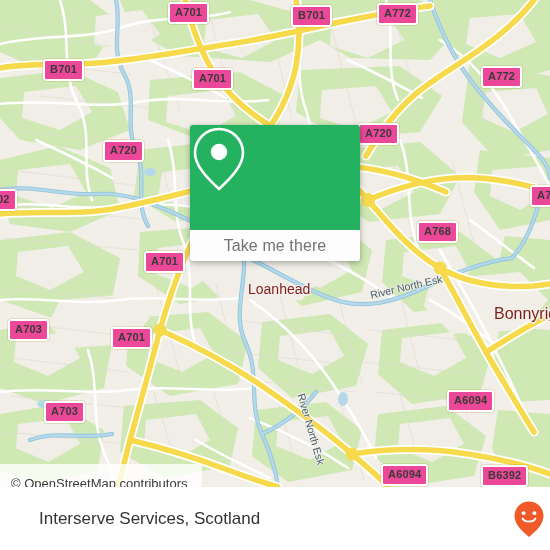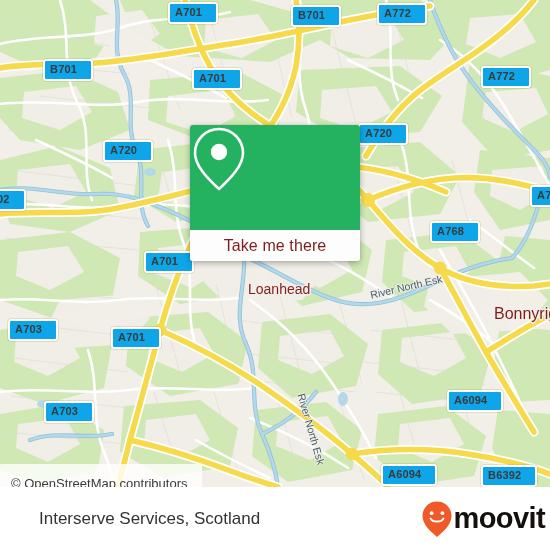--- a/index.html
+++ b/index.html
@@ -16,29 +16,29 @@
     position: absolute; left: 0; top: 0;
     width: 550px; height: 487px;
     background: #f2efe9;
     overflow: hidden;
   }
   .map svg { position: absolute; left: 0; top: 0; display: block; }
 
   
   .shield {
     position: absolute;
-    background: #0ea5e9;
+    background: #ec4899;
     border: 2px solid #ffffff;
     border-radius: 3px;
     color: #3a3a38;
     font-size: 11px;
     font-weight: bold;
     letter-spacing: .2px;
     line-height: 1;
-    padding: 3px 14px 4px 5px;
+    padding: 3px 5px 4px 5px;
     white-space: nowrap;
     box-shadow: 0 0 0 .5px rgba(170,150,60,.45);
   }
 
   
   .place {
     position: absolute;
     color: #7f1d1d;
     font-size: 14px;
     white-space: nowrap;
@@ -74,21 +74,21 @@
     height: 105px; width: 100%;
     background: #24b261;
     display: flex; align-items: center; justify-content: center;
   }
   .card-bottom {
     height: 31px; width: 100%;
     background: #fdfdfd;
     display: flex; align-items: center; justify-content: center;
   }
   .card-bottom span {
-    color: #7f1d1d;
+    color: #737373;
     font-size: 16px;
     letter-spacing: .1px;
   }
 
   
   .attrib {
     position: absolute;
     left: 0; top: 464px;
     height: 23px;
     padding: 16px 14px 0 11px;
@@ -318,21 +318,21 @@
     <div class="shield" style="left:168px; top:2px;">A701</div>
     <div class="shield" style="left:291px; top:5px;">B701</div>
     <div class="shield" style="left:377px; top:3px;">A772</div>
     <div class="shield" style="left:43px;  top:59px;">B701</div>
     <div class="shield" style="left:192px; top:68px;">A701</div>
     <div class="shield" style="left:481px; top:66px;">A772</div>
     <div class="shield" style="left:103px; top:140px;">A720</div>
     <div class="shield" style="left:358px; top:123px;">A720</div>
     <div class="shield" style="left:-10px; top:189px;">02</div>
     <div class="shield" style="left:530px; top:185px;">A7</div>
-    <div class="shield" style="left:430px; top:221px;">A768</div>
+    <div class="shield" style="left:417px; top:221px;">A768</div>
     <div class="shield" style="left:144px; top:251px;">A701</div>
     <div class="shield" style="left:8px;   top:319px;">A703</div>
     <div class="shield" style="left:111px; top:327px;">A701</div>
     <div class="shield" style="left:44px;  top:401px;">A703</div>
     <div class="shield" style="left:447px; top:390px;">A6094</div>
     <div class="shield" style="left:381px; top:464px;">A6094</div>
     <div class="shield" style="left:481px; top:465px;">B6392</div>
 
     <div class="card">
       <div class="card-top">
@@ -353,17 +353,16 @@
 
   <div class="footer">
     <div class="footer-title">Interserve Services, Scotland</div>
     <div class="logo">
       <svg width="32" height="38" viewBox="0 0 32 38">
         <path d="M16,1.5 C8.0,1.5 1.5,8.0 1.5,16 C1.5,24.5 9.5,31.5 16,37 C22.5,31.5 30.5,24.5 30.5,16 C30.5,8.0 24.0,1.5 16,1.5 Z" fill="#ef5a28"></path>
         <circle cx="10.6" cy="13.2" r="1.9" fill="#ffffff"></circle>
         <circle cx="21.4" cy="13.2" r="1.9" fill="#ffffff"></circle>
         <path d="M9.6,18.6 C11.6,22.6 20.4,22.6 22.4,18.6" fill="none" stroke="#ffffff" stroke-width="2" stroke-linecap="round"></path>
       </svg>
-      <span class="logo-word">moovit</span>
     </div>
   </div>
 
 </div>
 
 </body></html>

